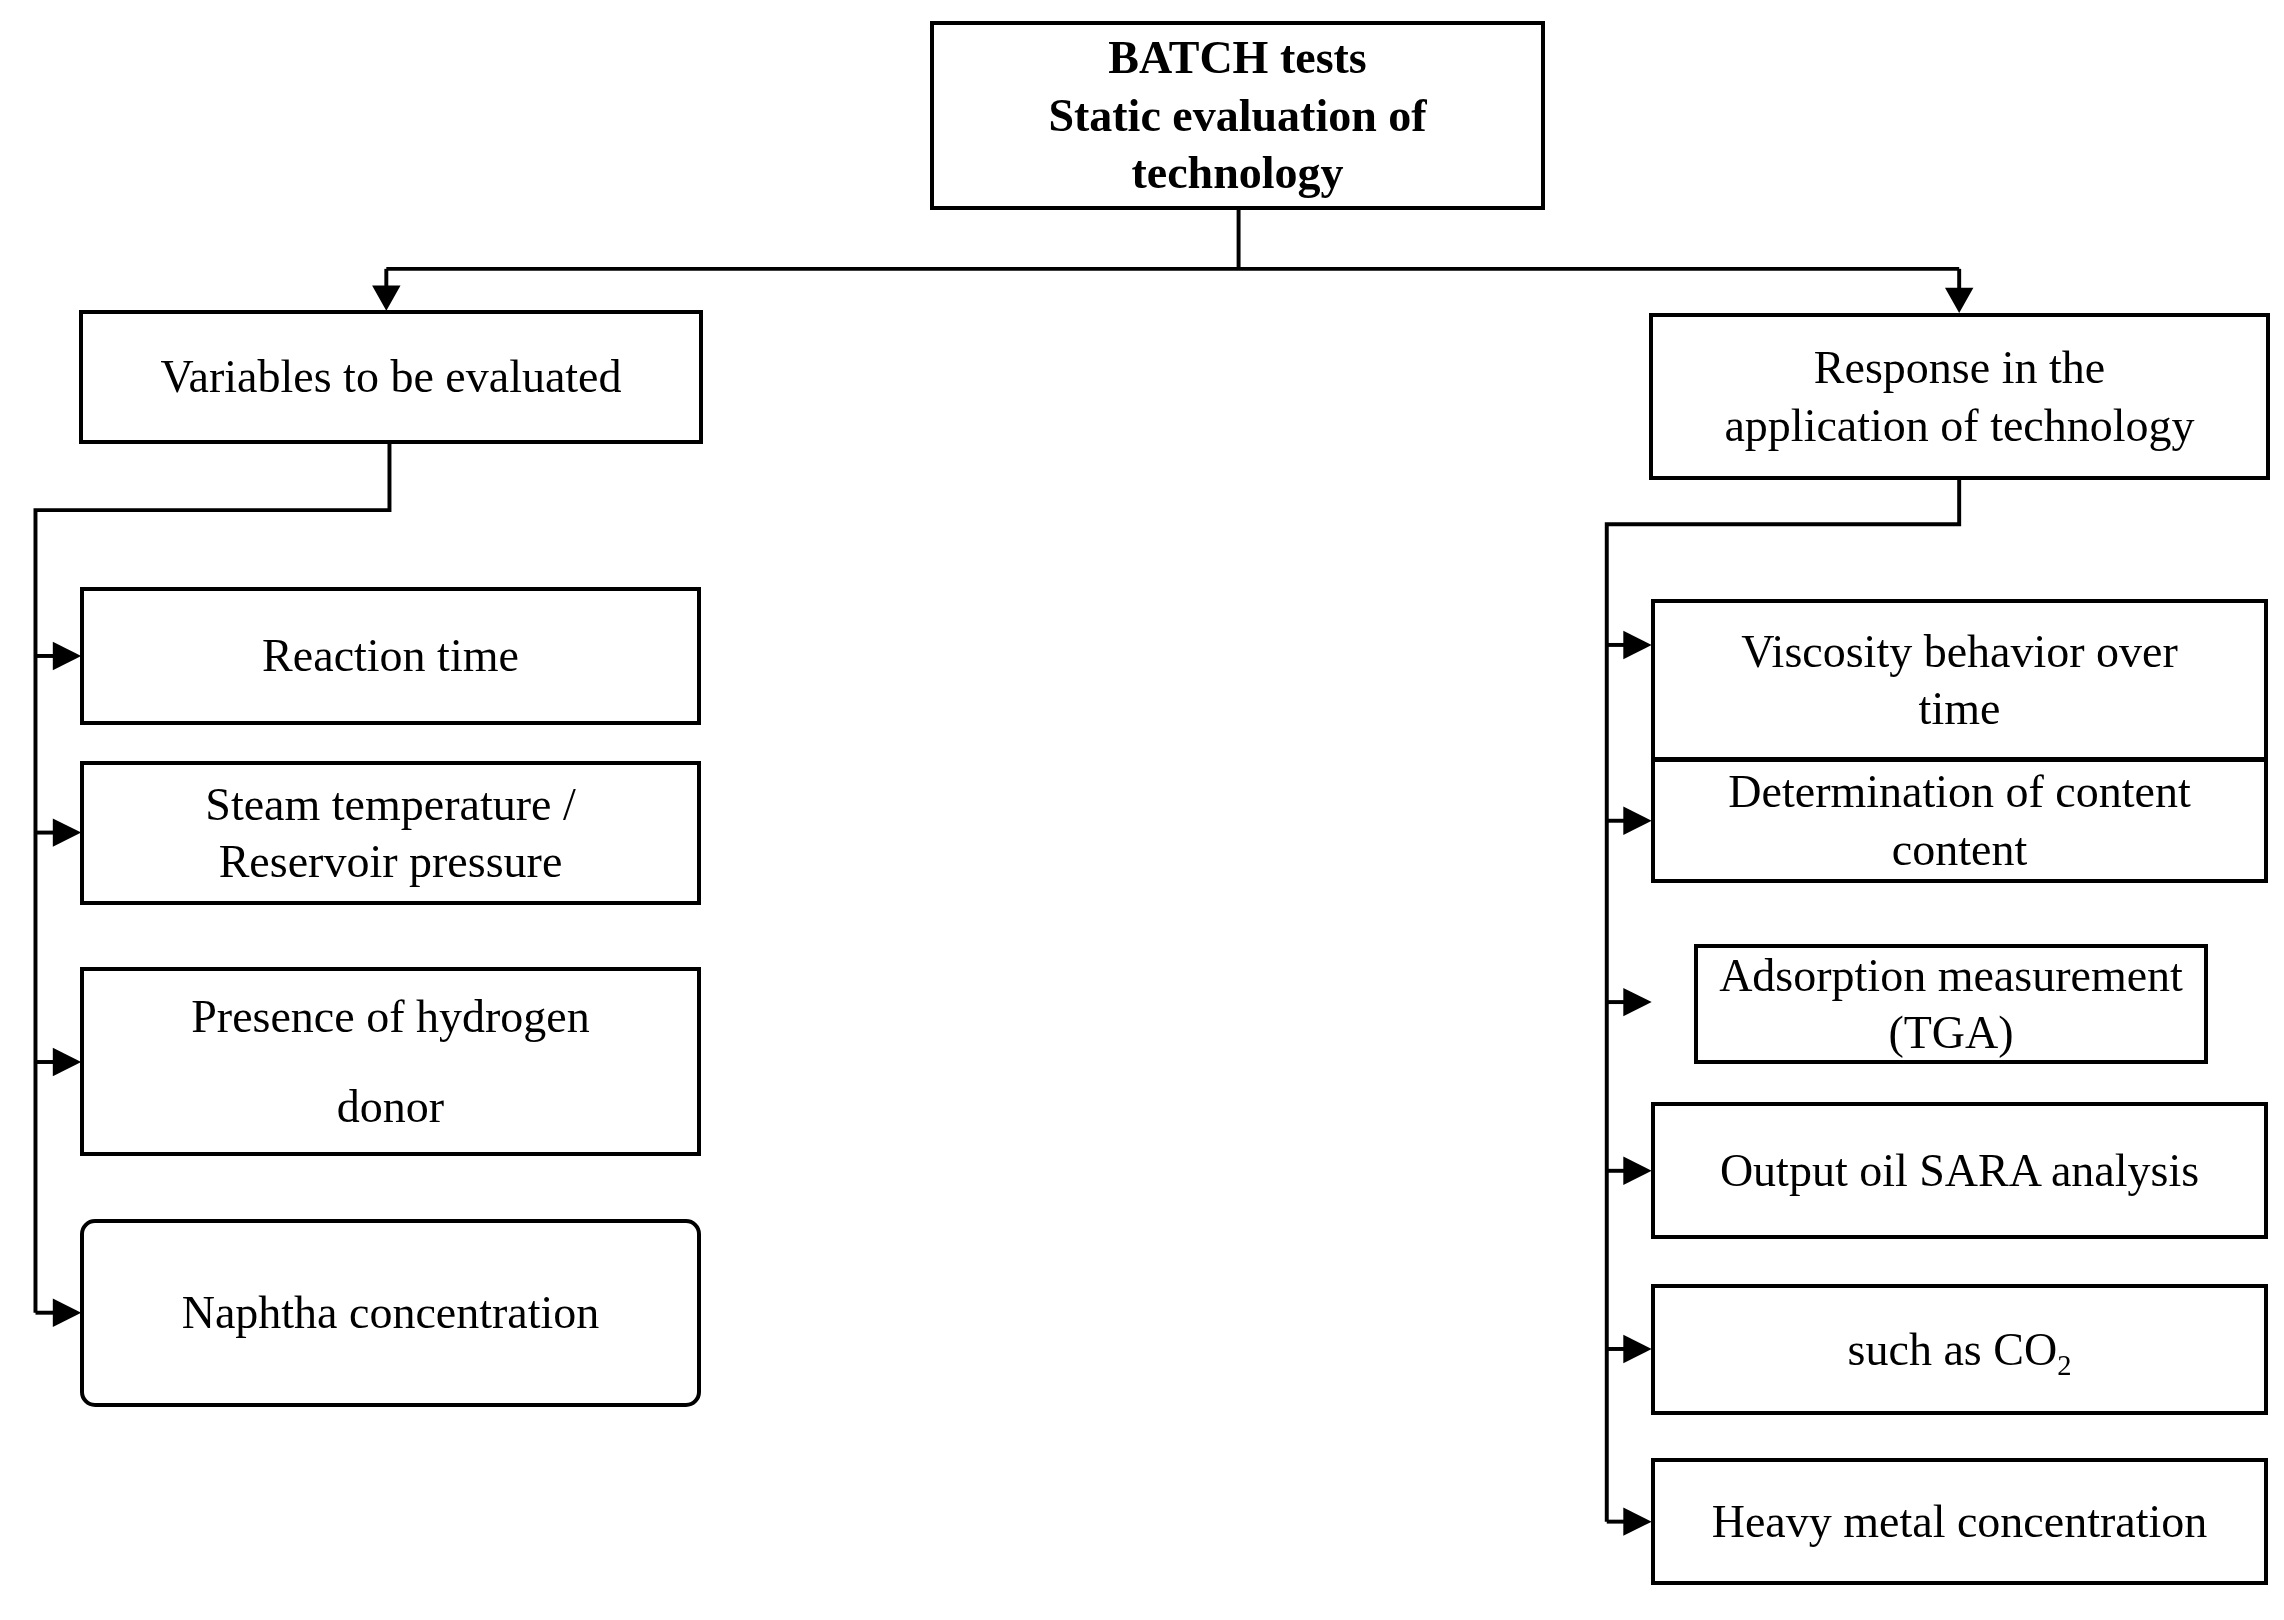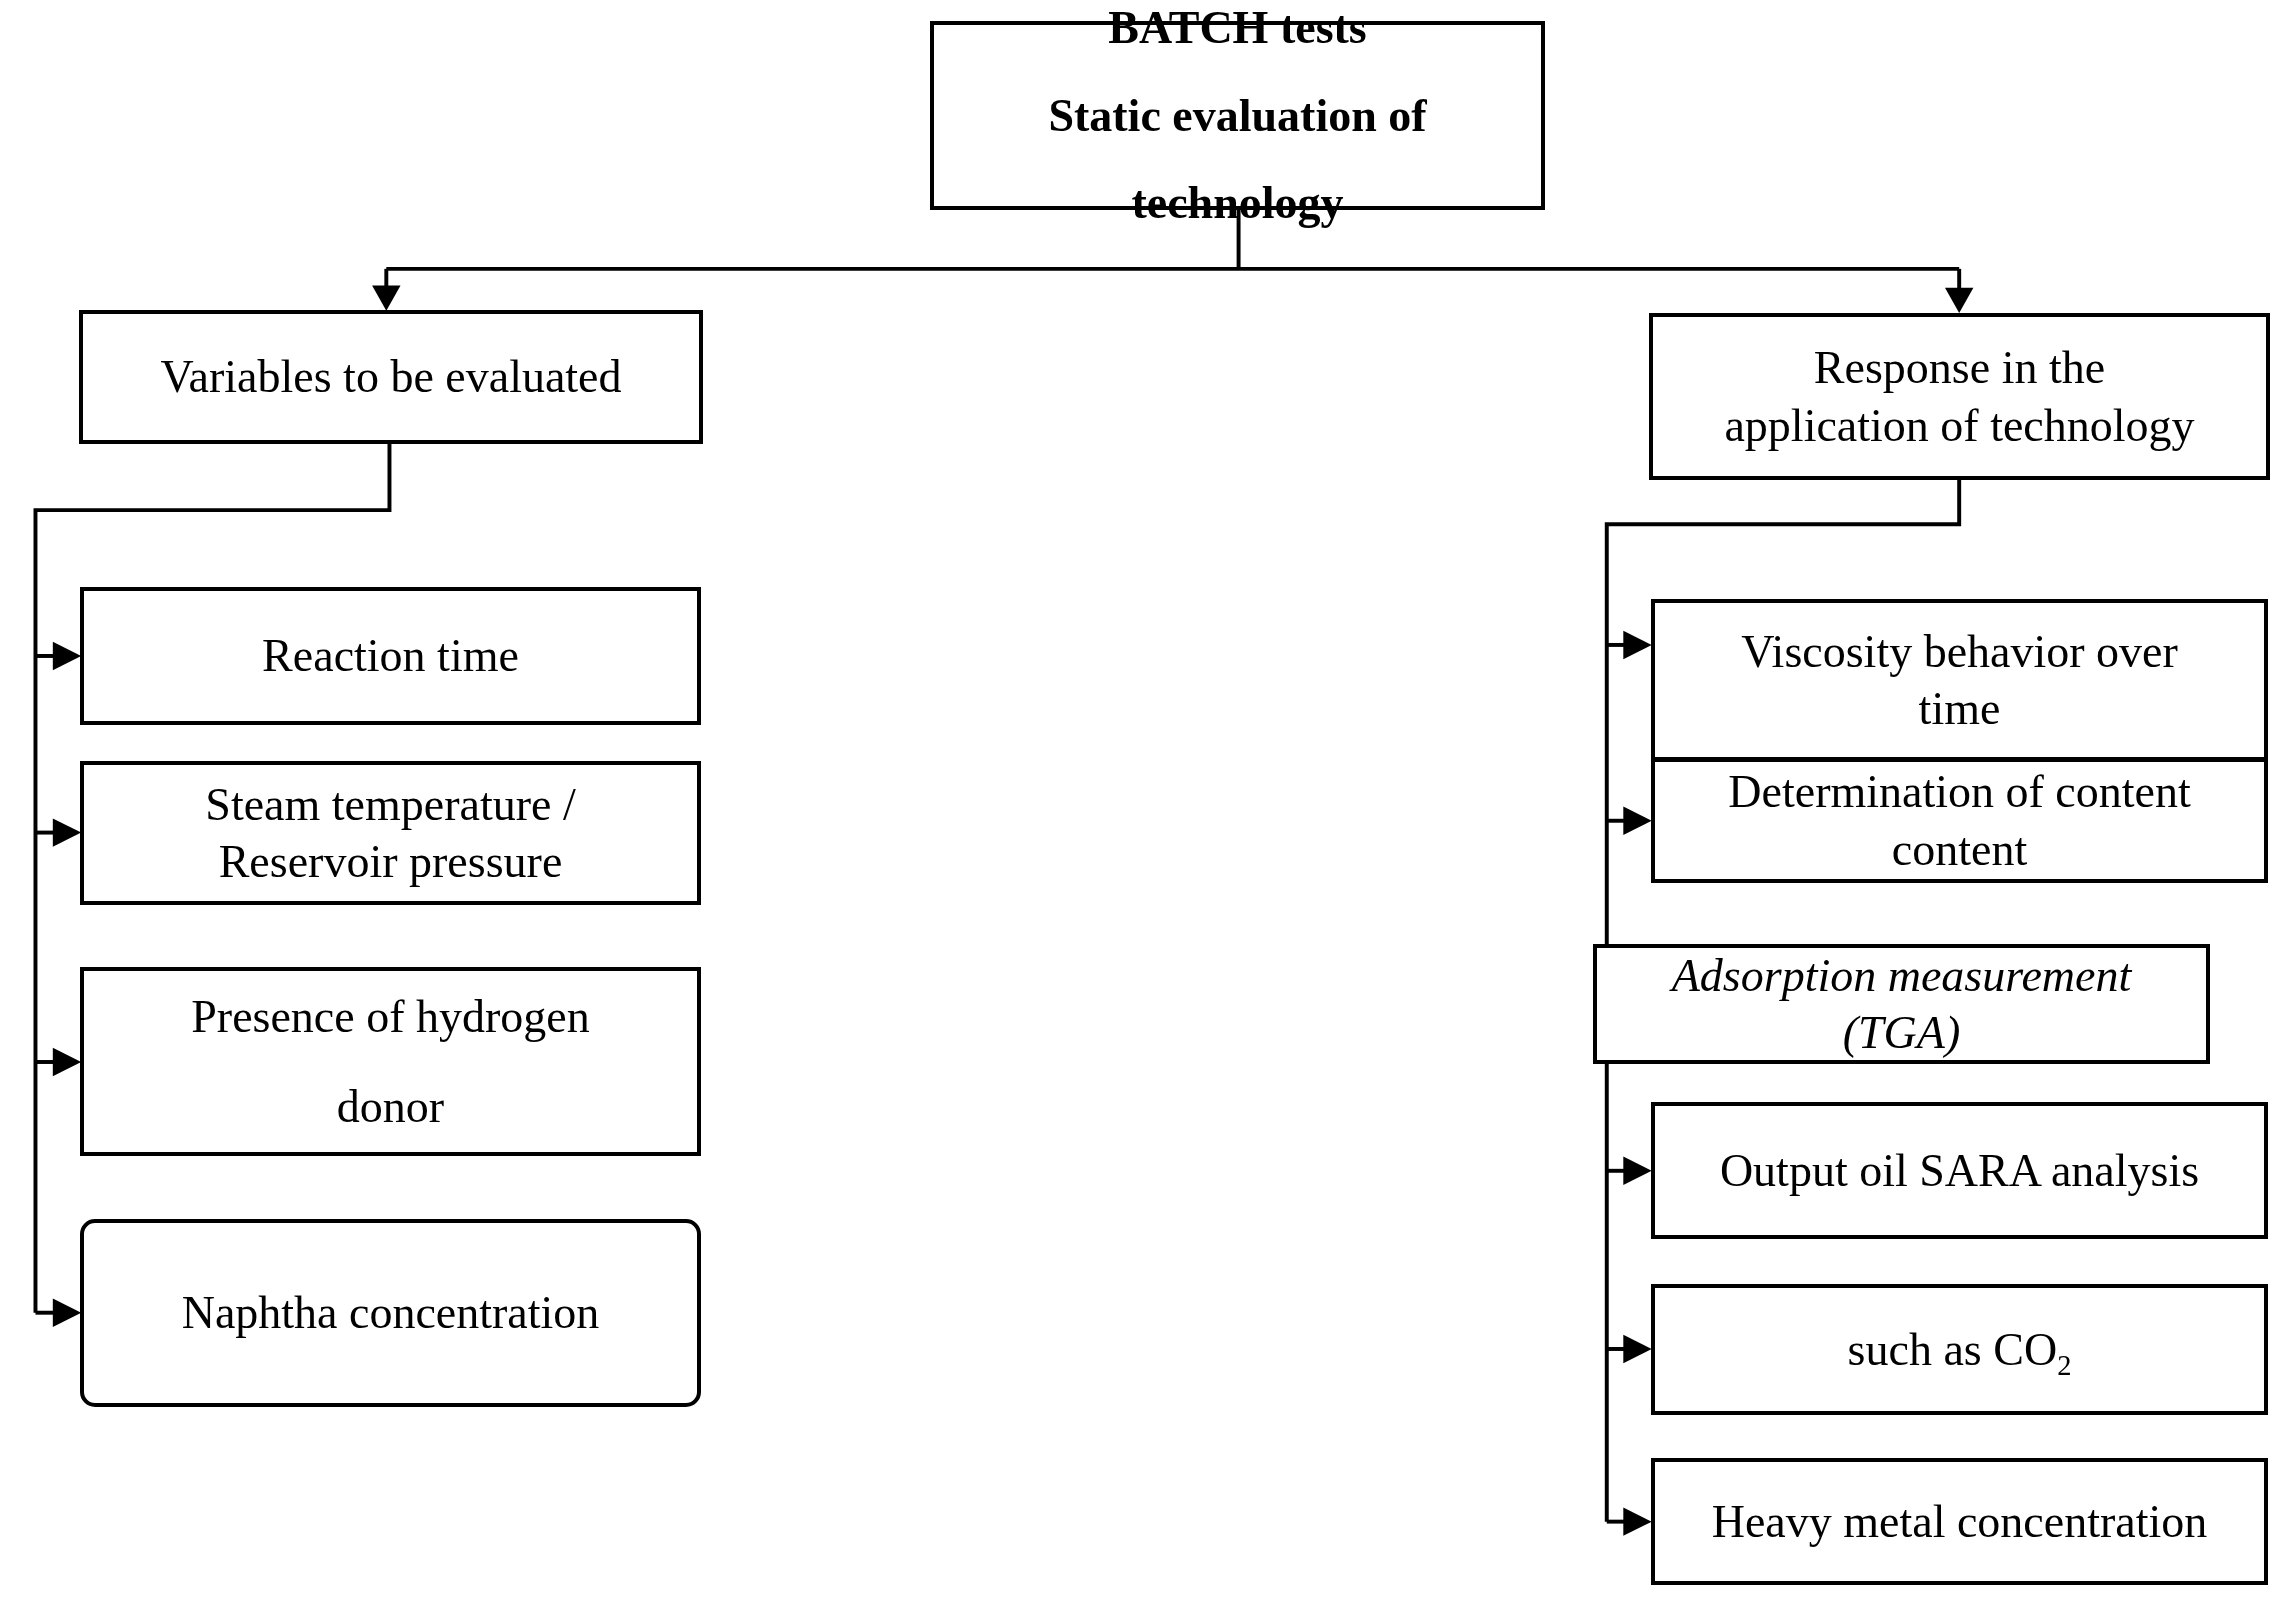--- a/index.html
+++ b/index.html
@@ -92,21 +92,21 @@
     <path class="connector" d="M2038 1271 H2062"></path>
     <polygon class="arrowhead" points="2095,1271 2059,1253 2059,1289"></polygon>
     <path class="connector" d="M2038 1485 H2062"></path>
     <polygon class="arrowhead" points="2095,1485 2059,1467 2059,1503"></polygon>
     <path class="connector" d="M2038 1711 H2062"></path>
     <polygon class="arrowhead" points="2095,1711 2059,1693 2059,1729"></polygon>
     <path class="connector" d="M2038 1930 H2062"></path>
     <polygon class="arrowhead" points="2095,1930 2059,1912 2059,1948"></polygon>
   </svg>
 
-  <div class="box root" style="left:930px; top:21px; width:615px; height:189px;gap:30px;">
+  <div class="box root" style="left:930px; top:21px; width:615px; height:189px;">
     <div>BATCH tests</div>
     <div>Static evaluation of</div>
     <div>technology</div>
   </div>
 
   <div class="box" style="left:79px; top:310px; width:624px; height:134px;">
     <div>Variables to be evaluated</div>
   </div>
 
   <div class="box" style="left:80px; top:587px; width:621px; height:138px;">
@@ -135,21 +135,21 @@
   <div class="box" style="left:1651px; top:579px; width:617px; height:162px;margin-top:20px;">
     <div>Viscosity behavior over</div>
     <div>time</div>
   </div>
 
   <div class="box" style="left:1651px; top:758px; width:617px; height:125px;">
     <div>Determination of content</div>
     <div>content</div>
   </div>
 
-  <div class="box" style="left:1593px; top:944px; width:617px; height:120px;font-style:italic;">
+  <div class="box" style="left:1694px; top:944px; width:514px; height:120px;">
     <div>Adsorption measurement</div>
     <div>(TGA)</div>
   </div>
 
   <div class="box" style="left:1651px; top:1102px; width:617px; height:137px;">
     <div>Output oil SARA analysis</div>
   </div>
 
   <div class="box" style="left:1651px; top:1284px; width:617px; height:131px;">
     <div>

